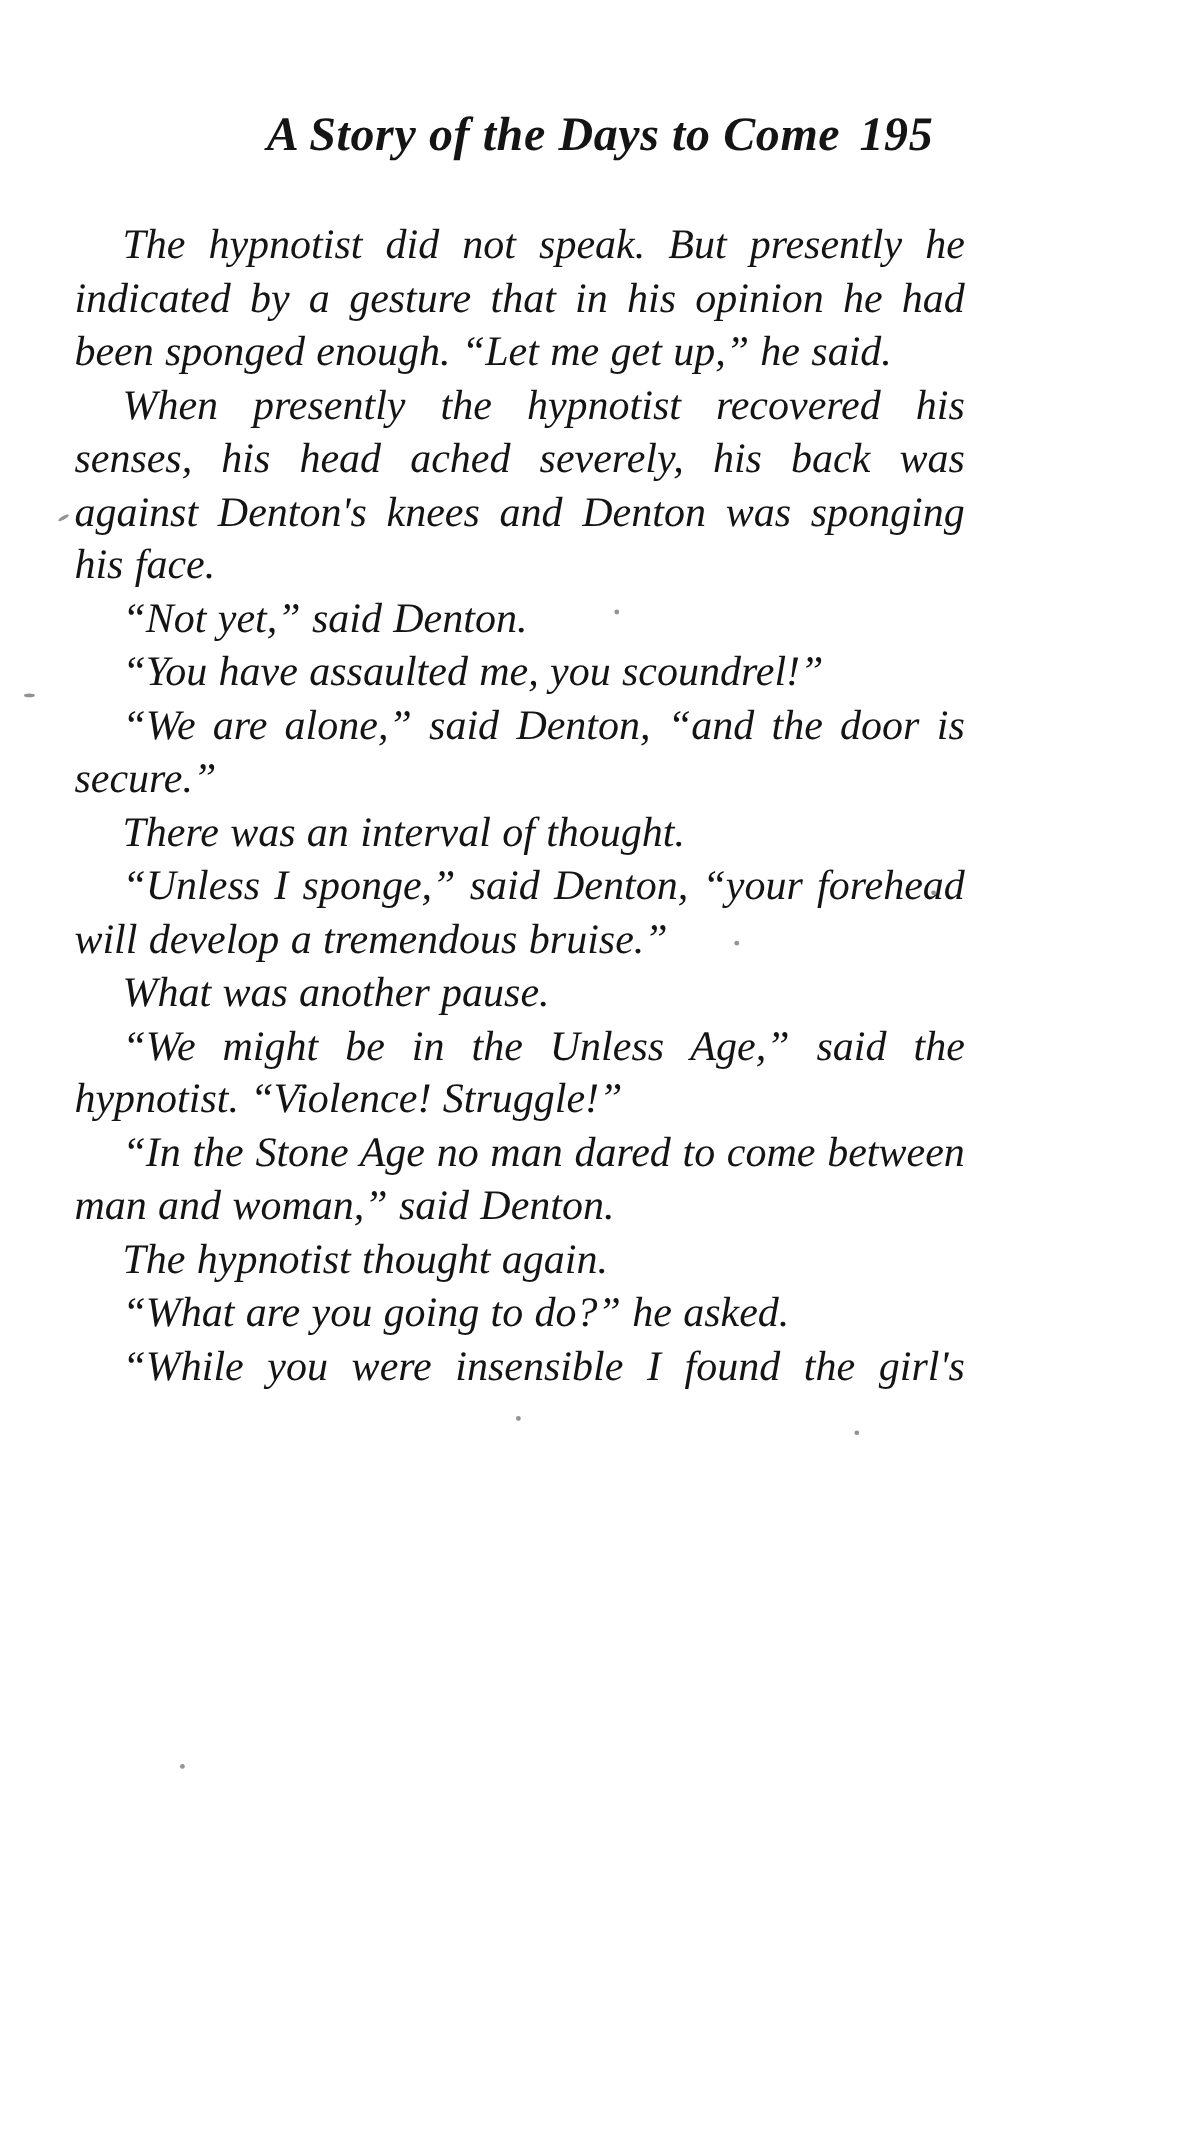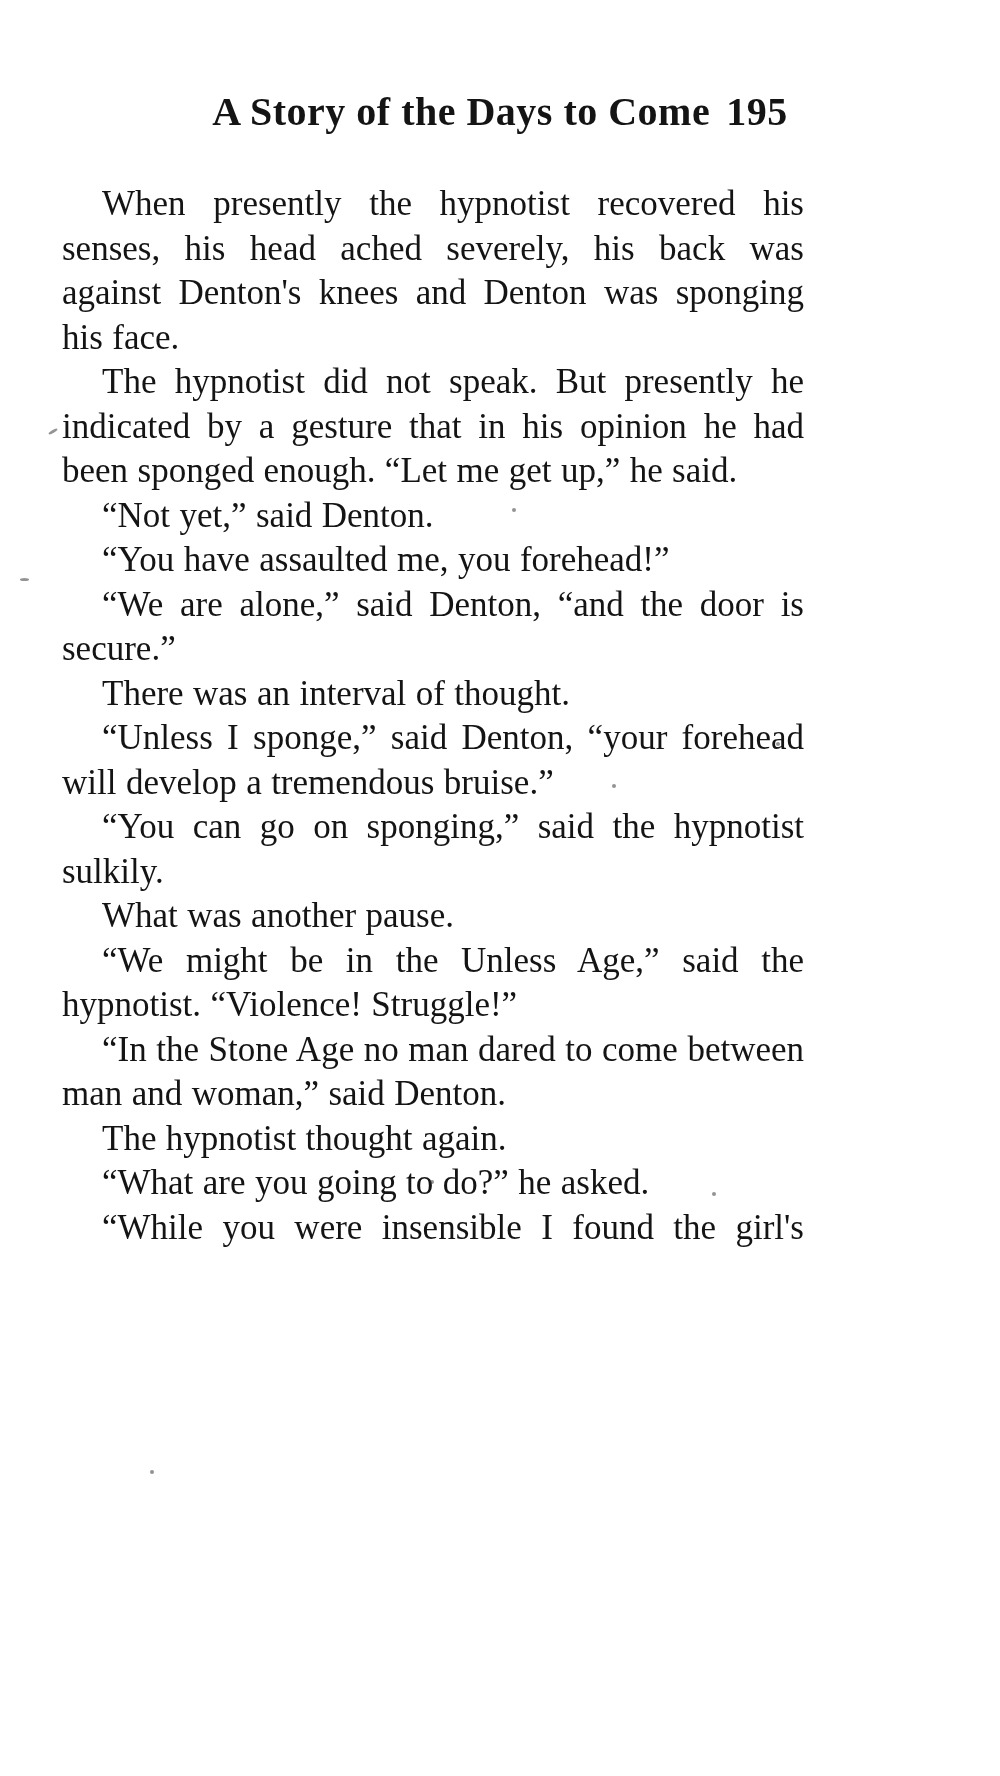--- a/index.html
+++ b/index.html
@@ -13,20 +13,21 @@
     font-family: "Liberation Serif", serif;
     color: #141414;
     overflow: hidden;
   }
   .page {
     position: relative;
     width: 806px;
     height: 1776px;
     box-sizing: border-box;
     padding: 0;
+    font-style: italic;
   }
   .running-head {
     position: absolute;
     top: 88px;
     left: 0;
     width: 1000px;
     text-align: center;
     font-size: 40px;
     font-weight: bold;
     letter-spacing: 0.5px;
@@ -74,28 +75,27 @@
 </head>
 <body>
 
 <div class="page">
 
   <div class="running-head">
     <span class="title">A Story of the Days to Come</span><span class="folio">195</span>
   </div>
 
   <div class="body-col">
+    <p class="para indent">The hypnotist did not speak. But presently he indicated by a gesture that in his opinion he had been sponged enough. “Let me get up,” he said.</p>
     <p class="para indent">When presently the hypnotist recovered his senses, his head ached severely, his back was against Denton's knees and Denton was sponging his face.</p>
-    <p class="para indent">The hypnotist did not speak. But presently he indicated by a gesture that in his opinion he had been sponged enough. “Let me get up,” he said.</p>
     <p class="para indent">“Not yet,” said Denton.</p>
-    <p class="para indent">“You have assaulted me, you forehead!”</p>
+    <p class="para indent">“You have assaulted me, you scoundrel!”</p>
     <p class="para indent">“We are alone,” said Denton, “and the door is secure.”</p>
     <p class="para indent">There was an interval of thought.</p>
     <p class="para indent">“Unless I sponge,” said Denton, “your forehead will develop a tremendous bruise.”</p>
-    <p class="para indent">“You can go on sponging,” said the hypnotist sulkily.</p>
     <p class="para indent">What was another pause.</p>
     <p class="para indent">“We might be in the Unless Age,” said the hypnotist. “Violence! Struggle!”</p>
     <p class="para indent">“In the Stone Age no man dared to come between man and woman,” said Denton.</p>
     <p class="para indent">The hypnotist thought again.</p>
     <p class="para indent">“What are you going to do?” he asked.</p>
     <p class="para indent stretch">“While you were insensible I found the girl's</p>
   </div>
 
   <span class="speck" style="left:48px; top:430px; width:10px; height:3px; transform:rotate(-30deg);"></span>
   <span class="speck" style="left:20px; top:578px; width:9px; height:3px;"></span>

